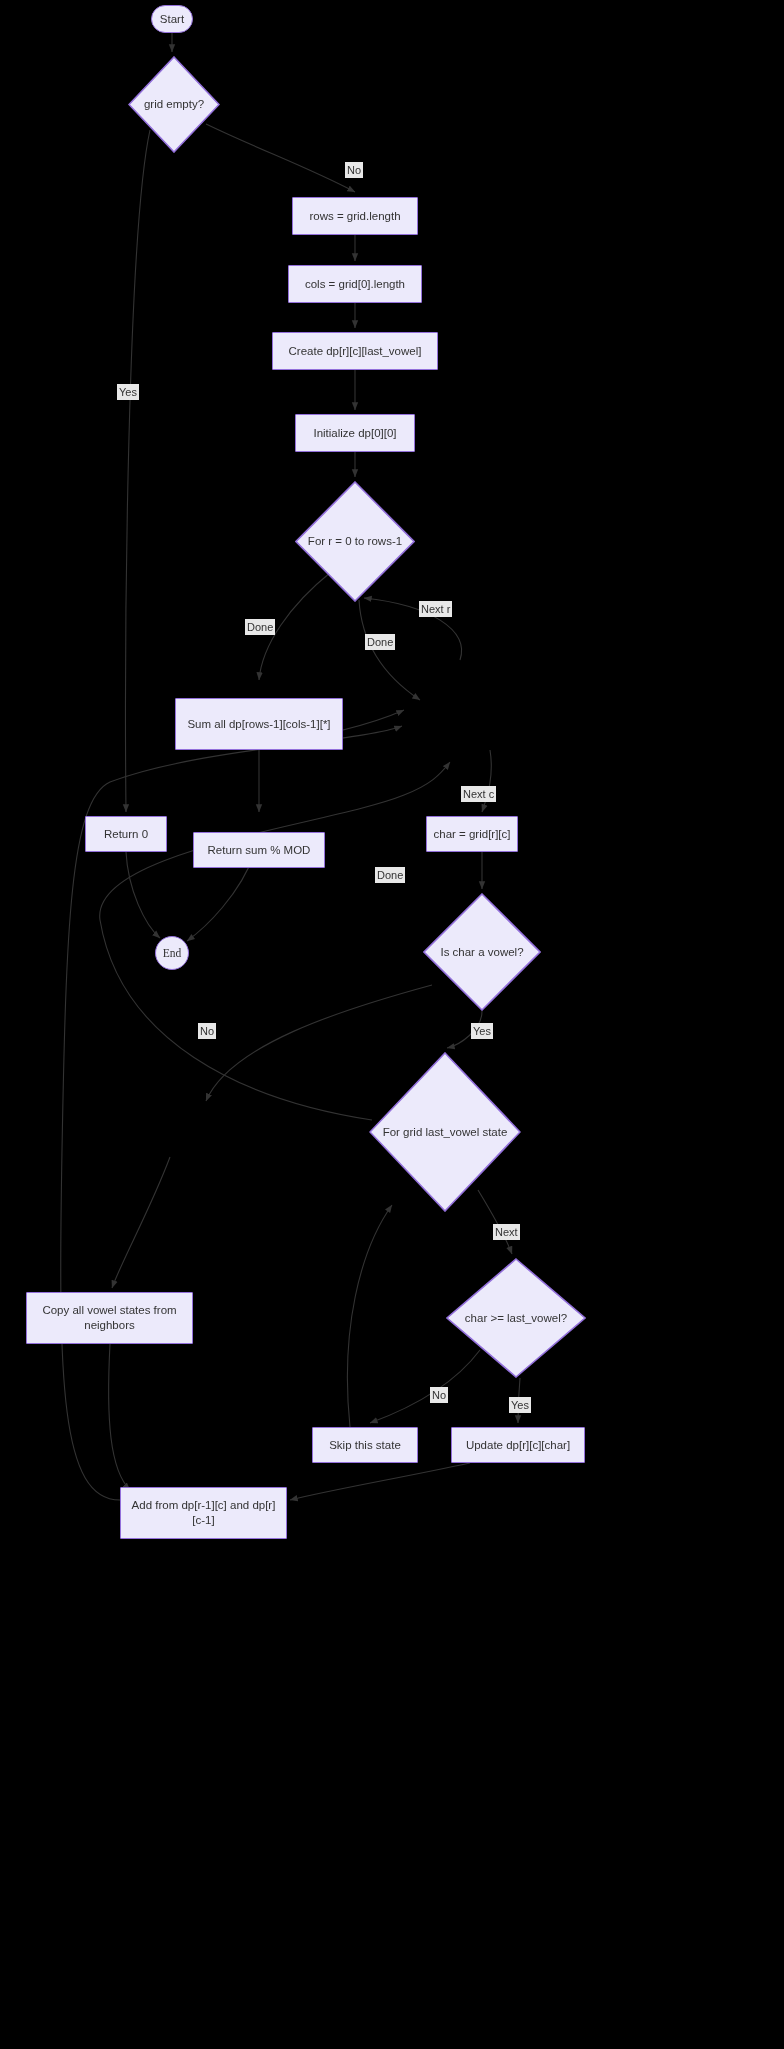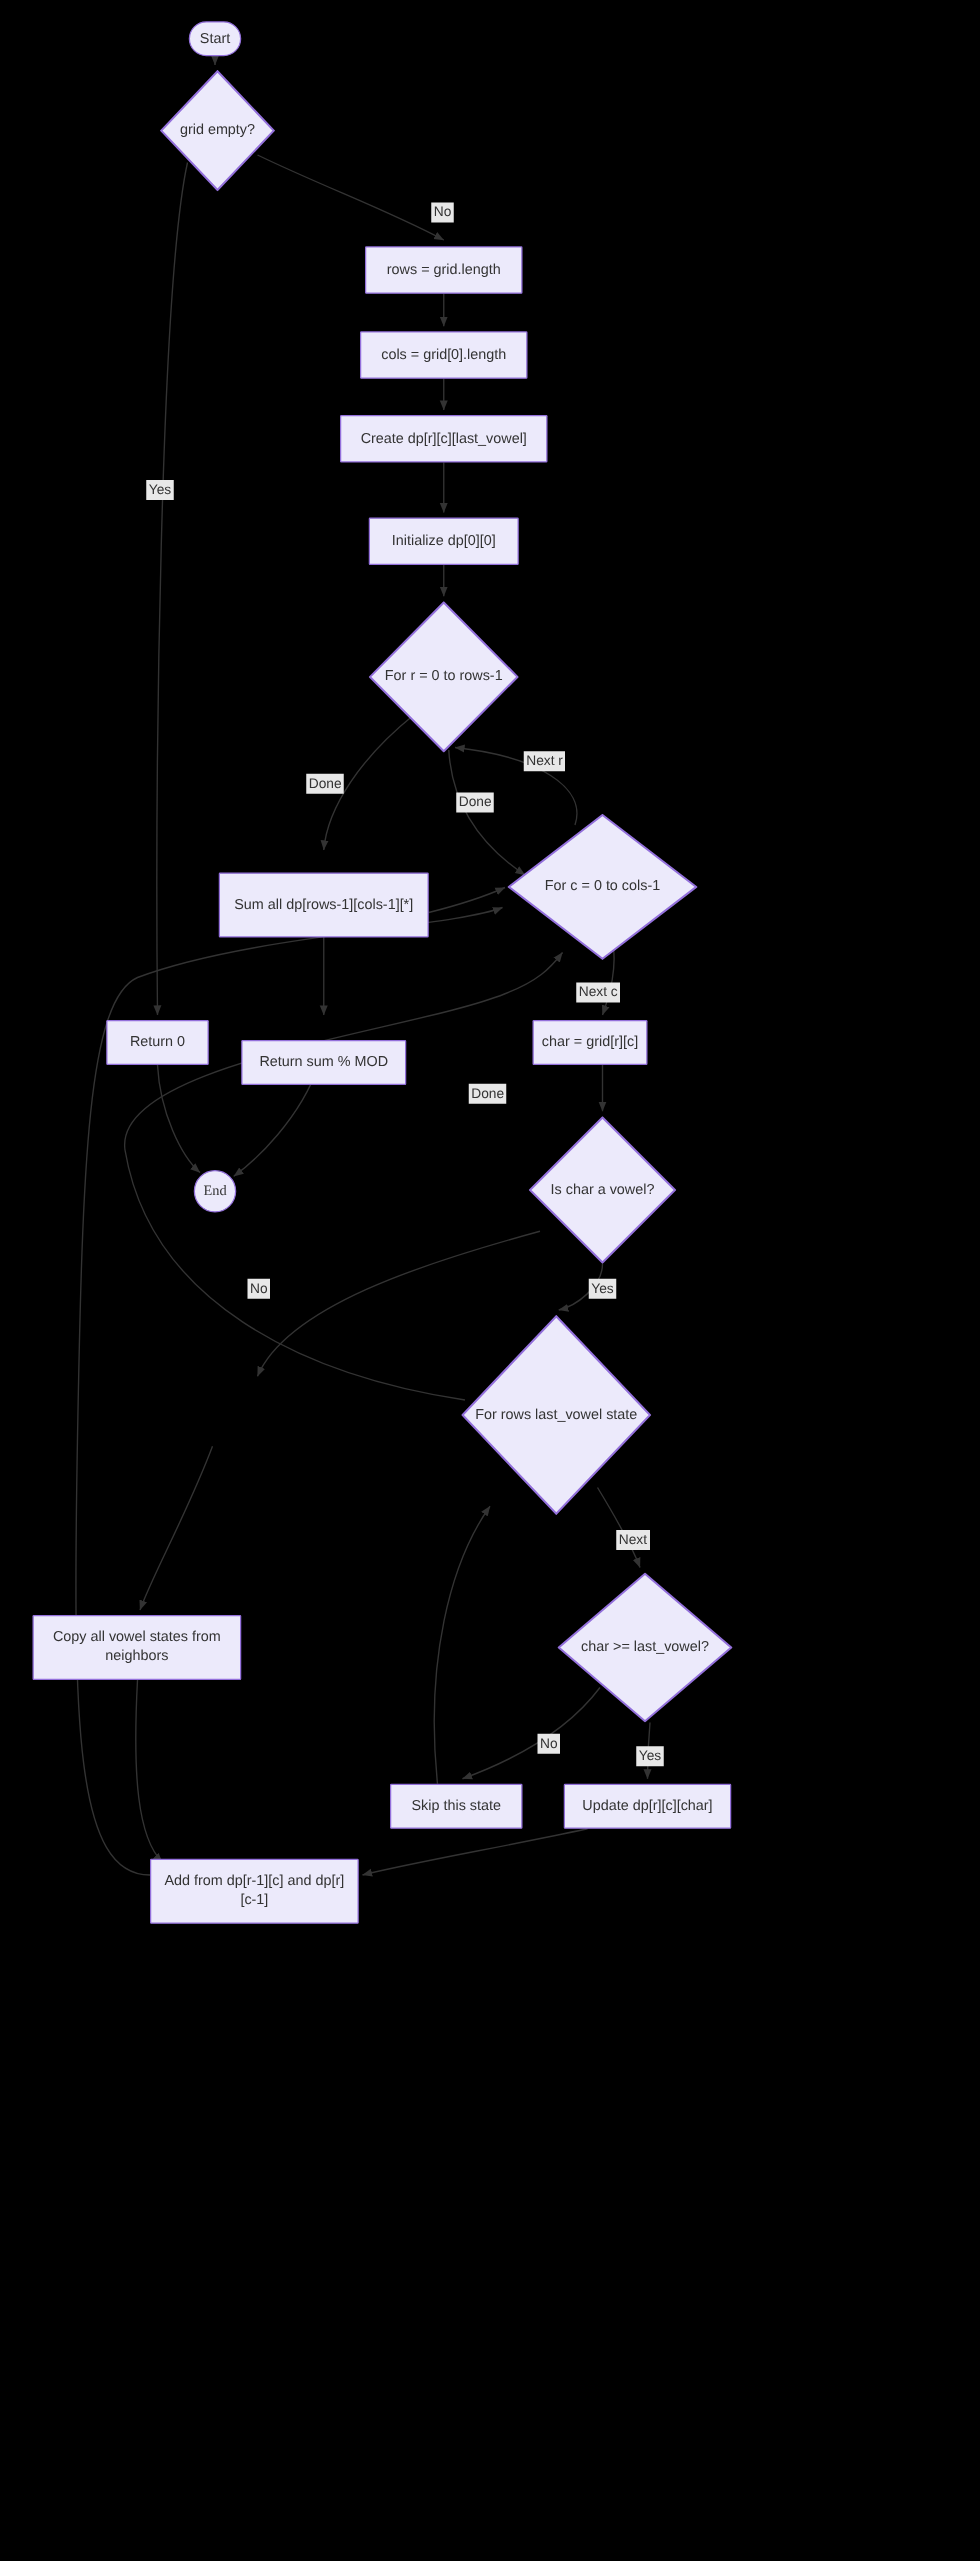--- a/index.html
+++ b/index.html
@@ -149,21 +149,21 @@
       <path d="M110,1344 C106,1420 110,1470 130,1490"></path>
 
       <path d="M350,1427 C340,1330 360,1250 392,1205"></path>
 
       <path d="M470,1463 C400,1478 330,1490 290,1500"></path>
 
       <path d="M120,1500 C60,1500 58,1380 62,1150 C66,930 70,800 110,782 C200,748 360,742 402,726"></path>
     </g>
   </svg>
 
-  <div class="node stadium" style="left:151px; top:17px; width:42px; height:28px;">
+  <div class="node stadium" style="left:151px; top:5px; width:42px; height:28px;">
     <span class="node-text">Start</span>
   </div>
 
   <div class="diamond-wrap" style="left:128px; top:56px; width:92px; height:97px;">
     <svg class="diamond-shape" viewBox="0 0 92 97" preserveAspectRatio="none">
       <polygon points="46,1 91,48.5 46,96 1,48.5" fill="#ECEAFB" stroke="#9370DB" stroke-width="1.6"></polygon>
     </svg>
     <div class="diamond-label">
         <span>grid empty?</span>
       </div>
@@ -191,28 +191,20 @@
     </svg>
     <div class="diamond-label">
         <span>For r = 0 to rows-1</span>
       </div>
   </div>
 
   <div class="node rect" style="left:175px; top:698px; width:168px; height:52px;">
     <span class="node-text">Sum all dp[rows-1][cols-1][*]</span>
   </div>
 
-  <div class="diamond-wrap" style="left:406px; top:651px; width:152px; height:117px;">
-    <svg class="diamond-shape" viewBox="0 0 152 117" preserveAspectRatio="none">
-      <polygon points="76,1 151,58.5 76,116 1,58.5" fill="#ECEAFB" stroke="#9370DB" stroke-width="1.6"></polygon>
-    </svg>
-    <div class="diamond-label">
-        <span>For c = 0 to cols-1</span>
-      </div>
-  </div>
 
   <div class="node rect" style="left:85px; top:816px; width:82px; height:36px;">
     <span class="node-text">Return 0</span>
   </div>
 
   <div class="node rect" style="left:193px; top:816px; width:132px; height:36px;margin-top:16px;">
     <span class="node-text">Return sum % MOD</span>
   </div>
 
   <div class="node rect" style="left:426px; top:816px; width:92px; height:36px;">
@@ -231,21 +223,21 @@
         <span>Is char a vowel?</span>
       </div>
   </div>
 
 
   <div class="diamond-wrap" style="left:369px; top:1052px; width:152px; height:160px;">
     <svg class="diamond-shape" viewBox="0 0 152 160" preserveAspectRatio="none">
       <polygon points="76,1 151,80 76,159 1,80" fill="#ECEAFB" stroke="#9370DB" stroke-width="1.6"></polygon>
     </svg>
     <div class="diamond-label">
-        <span>For rows last_vowel state</span>
+        <span>For grid last_vowel state</span>
       </div>
   </div>
 
   <div class="diamond-wrap" style="left:446px; top:1258px; width:140px; height:120px;">
     <svg class="diamond-shape" viewBox="0 0 140 120" preserveAspectRatio="none">
       <polygon points="70,1 139,60 70,119 1,60" fill="#ECEAFB" stroke="#9370DB" stroke-width="1.6"></polygon>
     </svg>
     <div class="diamond-label">
         <span>char &gt;= last_vowel?</span>
       </div>

